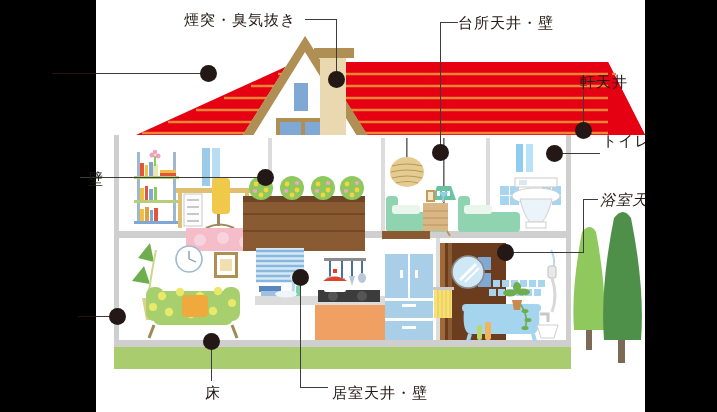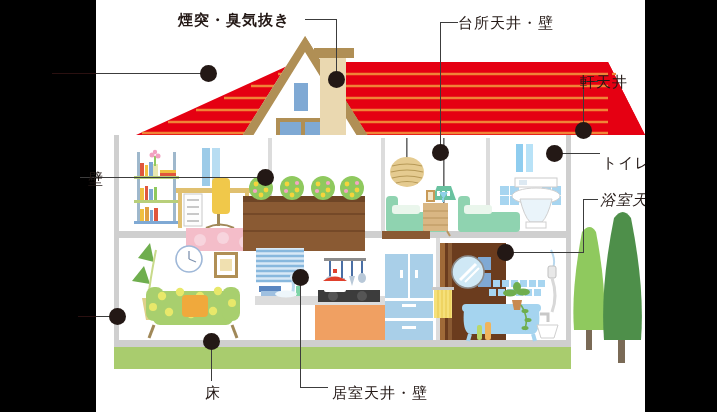--- a/index.html
+++ b/index.html
@@ -507,24 +507,24 @@
   <div class="dot" style="left:328px;top:71px;"></div>
   <div class="dot" style="left:432px;top:144px;"></div>
   <div class="dot" style="left:575px;top:122px;"></div>
   <div class="dot" style="left:546px;top:145px;"></div>
   <div class="dot" style="left:497px;top:244px;"></div>
   <div class="dot" style="left:257px;top:169px;"></div>
   <div class="dot" style="left:109px;top:308px;"></div>
   <div class="dot" style="left:203px;top:333px;"></div>
   <div class="dot" style="left:292px;top:269px;"></div>
 
-  <div class="lbl" style="left:178px;top:12px;font-weight:bold;">煙突・臭気抜き</div>
+  <div class="lbl" style="left:184px;top:12px;">煙突・臭気抜き</div>
   <div class="lbl" style="left:458px;top:15px;">台所天井・壁</div>
   <div class="lbl" style="left:580px;top:74px;text-align:right;">軒天井</div>
-  <div class="lbl" style="left:602px;top:155px;">トイレ</div>
+  <div class="lbl" style="left:602px;top:133px;">トイレ</div>
   <div class="lbl" style="left:600px;top:192px;font-style:italic;">浴室天</div>
   <div class="lbl" style="left:88px;top:171px;">壁</div>
   <div class="lbl" style="left:205px;top:385px;">床</div>
   <div class="lbl" style="left:332px;top:385px;">居室天井・壁</div>
 
   <div class="abs" style="left:0;top:0;width:96px;height:412px;background:#000;mix-blend-mode:normal;opacity:0;"></div>
   <div class="abs" style="left:645px;top:0;width:72px;height:412px;background:#000;"></div>
 
 </div>
 

